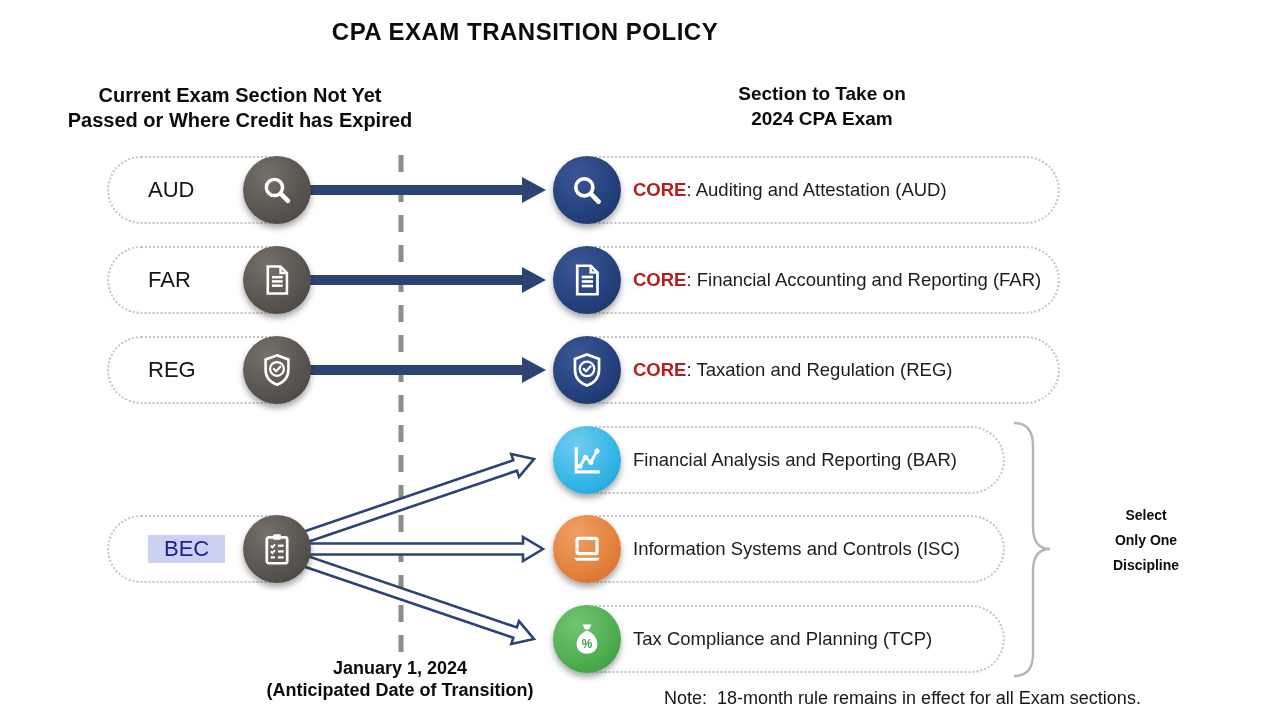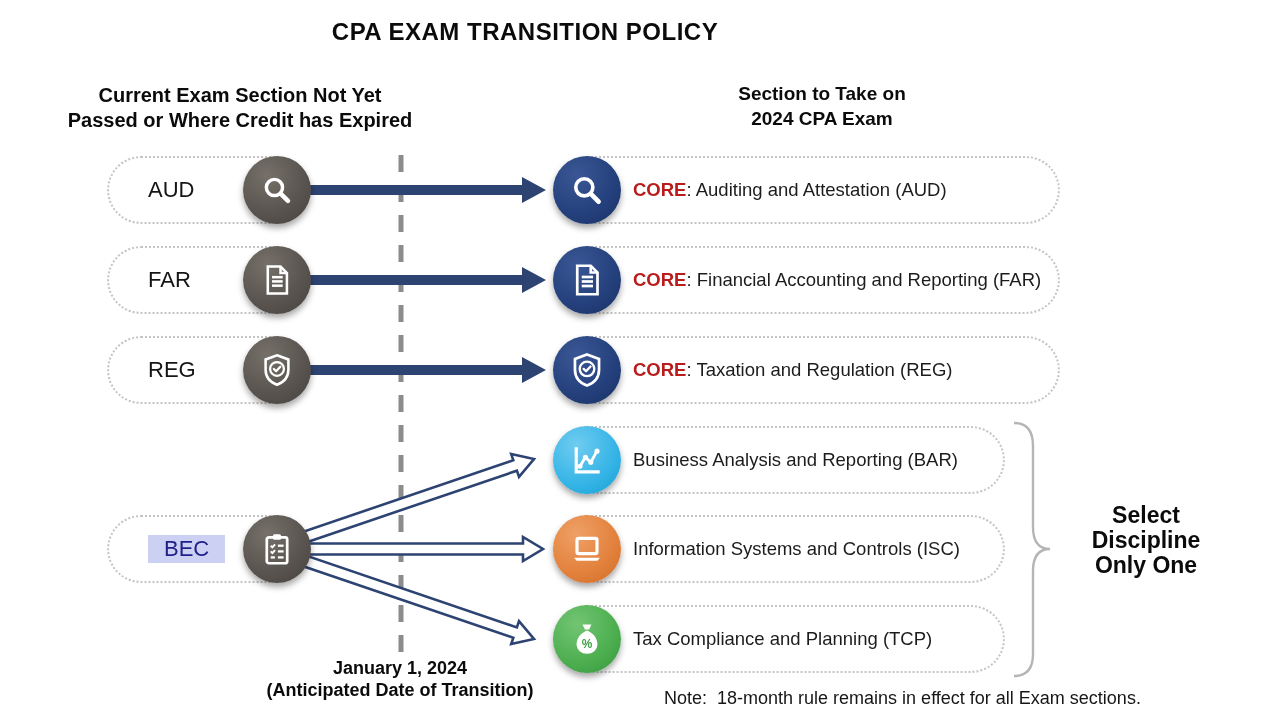--- a/index.html
+++ b/index.html
@@ -38,21 +38,21 @@
   }
   .lpill .circle{left:134px;top:-2px;}
   .rpill-core .circle,.rpill-disc .circle{left:-2px;top:-2px;}
   .c-gray {background:radial-gradient(circle at 35% 28%,#767069 0%,#5a5550 55%,#45413e 100%);}
   .c-navy {background:radial-gradient(circle at 35% 28%,#3a5694 0%,#24407c 60%,#182f62 100%);}
   .c-cyan {background:radial-gradient(circle at 35% 28%,#6fccf0 0%,#35b4e6 60%,#189ed3 100%);}
   .c-orange{background:radial-gradient(circle at 35% 28%,#efa066 0%,#e2813c 60%,#cf6c27 100%);}
   .c-green{background:radial-gradient(circle at 35% 28%,#72c573 0%,#4cae4f 60%,#36953c 100%);}
 
   #select-note{left:1062px;top:503px;width:168px;text-align:center;
-    font-size:23px;font-weight:700;line-height:25px;color:#0b0b0b;z-index:2;}
+    font-size:14px;font-weight:700;line-height:25px;color:#0b0b0b;z-index:2;}
   #transition-date{left:240px;top:657px;width:320px;text-align:center;
     font-size:18px;font-weight:700;line-height:22px;color:#0b0b0b;z-index:2;}
   #bottom-note{left:664px;top:688px;font-size:18px;color:#161616;white-space:pre;z-index:2;}
   .bag-pct{fill:#3f9f43;font-family:"Liberation Sans",sans-serif;font-weight:700;font-size:7.5px;}
 </style>
 </head>
 <body>
 
 <div id="stage">
 
@@ -171,21 +171,21 @@
     <div class="circle c-cyan">
       <svg width="38" height="38" viewBox="0 0 24 24">
         <path d="M5.2 4 V19.5 H20" stroke="#fff" stroke-width="2" fill="none"></path>
         <polyline points="7.6,16 11,10.3 14.4,13.4 18.3,6.4" stroke="#fff" stroke-width="1.8" fill="none"></polyline>
         <circle cx="7.6" cy="16" r="1.6" fill="#fff"></circle>
         <circle cx="11" cy="10.3" r="1.6" fill="#fff"></circle>
         <circle cx="14.4" cy="13.4" r="1.6" fill="#fff"></circle>
         <circle cx="18.3" cy="6.4" r="1.6" fill="#fff"></circle>
       </svg>
     </div>
-    <span class="rtext"><b></b><span>Business Analysis and Reporting (BAR)</span></span>
+    <span class="rtext"><b></b><span>Financial Analysis and Reporting (BAR)</span></span>
   </div>
 
   <div class="pill rpill-disc" style="top:515px">
     <div class="circle c-orange">
       <svg width="40" height="40" viewBox="0 0 24 24">
         <rect x="6" y="5.6" width="12" height="9.2" rx="1" fill="none" stroke="#fff" stroke-width="1.9"></rect>
         <path d="M4.2 17.2 h15.6 l-1.6 1.9 h-12.4 z" fill="#fff"></path>
       </svg>
     </div>
     <span class="rtext"><b></b><span>Information Systems and Controls (ISC)</span></span>
@@ -197,22 +197,22 @@
         <path d="M9.2 2.8 h5.6 l-1.5 3.2 h-2.6 z" fill="#fff"></path>
         <path d="M12 6.6 c-4.6 2.1 -6.6 5.1 -6.6 9.1 a6.6 5.6 0 0 0 13.2 0 c0 -4 -2 -7 -6.6 -9.1 z" fill="#fff"></path>
         <text x="12" y="17.6" text-anchor="middle" class="bag-pct">%</text>
       </svg>
     </div>
     <span class="rtext"><b></b><span>Tax Compliance and Planning (TCP)</span></span>
   </div>
 
   <div class="abs" id="select-note">
     <div>Select</div>
+    <div>Only One</div>
     <div>Discipline</div>
-    <div>Only One</div>
   </div>
 
   <div class="abs" id="transition-date">
     <div>January 1, 2024</div>
     <div>(Anticipated Date of Transition)</div>
   </div>
 
   <div class="abs" id="bottom-note">Note:  18-month rule remains in effect for all Exam sections.</div>
 
 </div>

